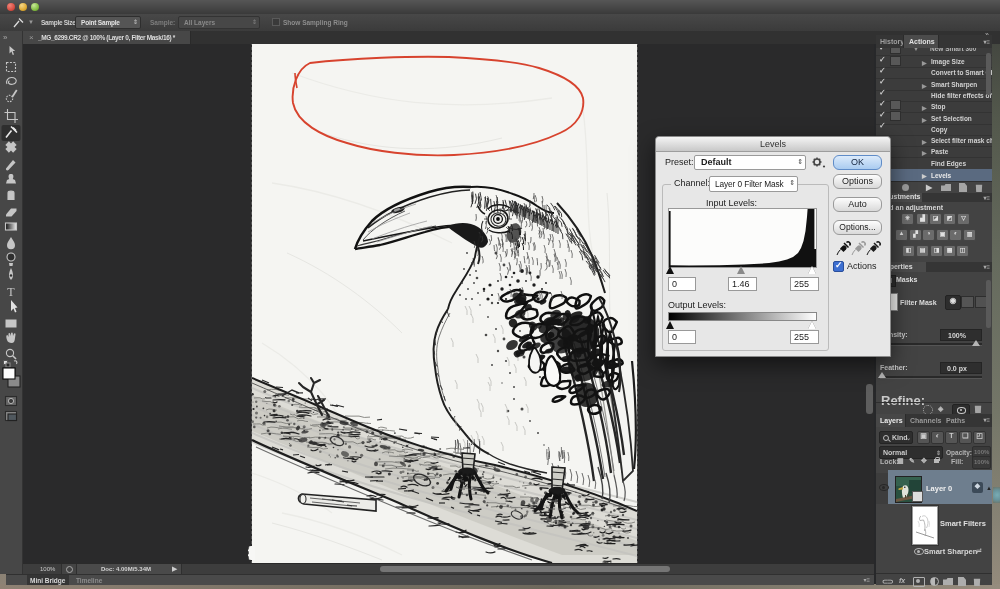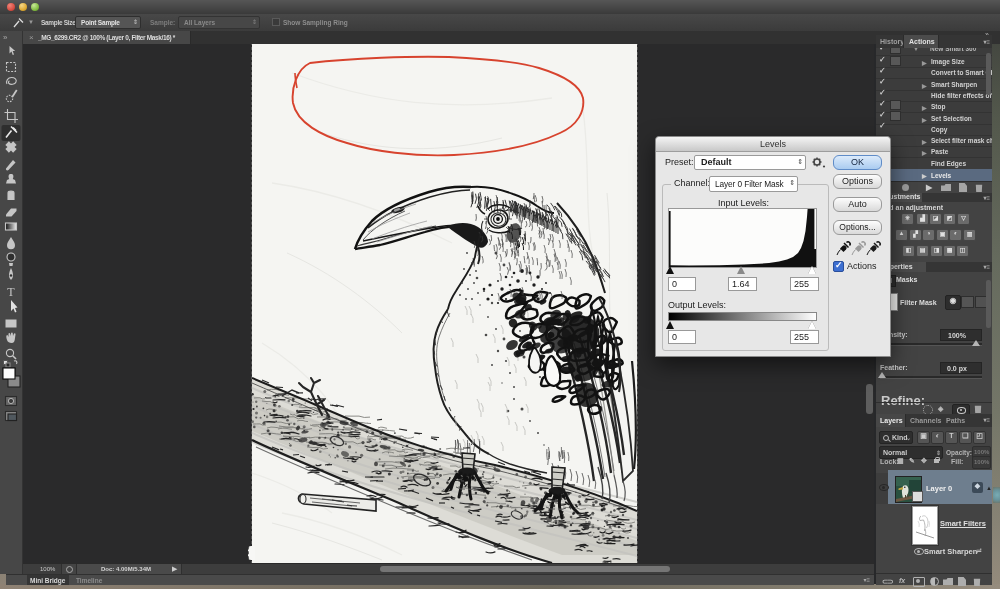--- a/index.html
+++ b/index.html
@@ -1814,21 +1814,21 @@
 <span class="abs" style="left:96px;top:447px;width:11px;height:11px;background:#3c4a58;border-radius:2px;color:#cfd8e2;font-size:7px;text-align:center;">◆</span>
 <span class="abs" style="left:110px;top:450px;font-size:6px;color:#222;">▲</span>
 
 <div class="abs" style="left:36px;top:471px;width:24px;height:37px;background:#fff;border:1px solid #999;box-shadow:0 0 0 1px #333;overflow:hidden;"><svg width="24" height="37" viewBox="0 0 24 37">
         <path d="M8 9 C6.5 10 6 12 7 13.5 L10.5 13 C12 16 12.5 20 11.5 24" stroke="#9a9a9a" stroke-width="0.7" fill="none"></path>
         <path d="M9 9.5 C11 8 13.5 9 14.5 12 C15.5 15 15 18 13.5 21" stroke="#aaa" stroke-width="0.6" fill="none"></path>
         <path d="M3 25 C9 27 15 29 21 31" stroke="#999" stroke-width="1" fill="none"></path>
         <path d="M12 22 C13 25 13 27 12 29" stroke="#888" stroke-width="0.6" fill="none"></path>
         <path d="M5 14 q 2 3 1 6 M16 14 q 1 3 0 6" stroke="#bbb" stroke-width="0.5" fill="none"></path>
       </svg></div>
-<span class="abs b" style="left:64px;top:484px;font-size:7.5px;color:#e0e0e0;text-decoration:underline;">Smart Filters</span>
+<span class="abs b" style="left:64px;top:484px;font-size:7.5px;color:#e0e0e0;">Smart Filters</span>
 <span class="abs" style="left:38px;top:513px;width:8px;height:5px;border:1px solid #b5b5b5;border-radius:50%;"></span>
     <span class="abs" style="left:41px;top:514.5px;width:3px;height:3px;background:#b5b5b5;border-radius:50%;"></span>
 <span class="abs b" style="left:48px;top:512px;font-size:7.5px;color:#d8d8d8;">Smart Sharpen</span>
 <span class="abs" style="left:100px;top:512px;font-size:7px;color:#bbb;">≓</span>
 
 <div class="abs" style="left:0;top:538px;width:116px;height:11px;border-top:1px solid #2f2f2f;background:#434343;">
   <span class="abs" style="left:6px;top:3px;font-size:7.5px;color:#b8b8b8;letter-spacing:-1px;">⊂⊃</span>
   <span class="abs b" style="left:23px;top:3px;font-size:7px;color:#b8b8b8;font-style:italic;">fx</span>
   <span class="abs" style="left:37px;top:3px;width:10px;height:8px;border:1px solid #b0b0b0;border-radius:1px;">
         <span class="abs" style="left:2px;top:1px;width:4px;height:4px;background:#b0b0b0;border-radius:50%;"></span>
@@ -1889,34 +1889,34 @@
       <span class="abs" style="left:1px;top:-2px;color:#fff;font-size:9px;font-weight:bold;">✓</span>
     </span>
   <span class="abs" style="left:191px;top:124px;">Actions</span>
 
   <div class="abs" style="left:6px;top:47px;width:165px;height:165px;border:1px solid #bbb;border-radius:3px;"></div>
   <span class="abs" style="left:15px;top:41px;background:#e7e7e7;padding:0 3px;">Channel:</span>
   <div class="abs" style="left:53px;top:39px;width:87px;height:14px;background:#fff;border:1px solid #9a9a9a;border-radius:2px;">
     <span class="abs" style="left:5px;top:2px;white-space:nowrap;font-size:8.3px;letter-spacing:-0.1px;">Layer 0 Filter Mask</span>
     <span class="abs" style="right:2px;top:2px;font-size:7px;color:#444;">⇕</span>
   </div>
-  <span class="abs" style="left:24px;top:61px;padding-left:38px;">Input Levels:</span>
+  <span class="abs" style="left:12px;top:61px;padding-left:38px;">Input Levels:</span>
   <div class="abs" style="left:12px;top:71px;width:147px;height:58px;background:#fcfcfb;border:1px solid #999;">
     <svg width="147" height="58" viewBox="0 0 147 58" preserveAspectRatio="none">
       <path d="M0 58 L0 2 L1.6 2 L1.6 56.2 L20 56.4 L50 56.2 L75 55.6 L90 54.8 L100 54 L110 52.6 L118 50.6 L124 48 L129 44 L132 39 L134.5 32 L136.5 22 L138 8 L138.6 0 L145.4 0 L145.4 40 L147 40 L147 58 Z" fill="#111"></path>
     </svg>
   </div>
   <span class="abs" style="left:10px;top:129px;width:0;height:0;border-left:4.5px solid transparent;border-right:4.5px solid transparent;border-bottom:8px solid #111;"></span>
   <span class="abs" style="left:81px;top:129px;width:0;height:0;border-left:4.5px solid transparent;border-right:4.5px solid transparent;border-bottom:8px solid #8a8a8a;"></span>
   <span class="abs" style="left:152px;top:129px;width:0;height:0;border-left:4.5px solid transparent;border-right:4.5px solid transparent;border-bottom:8px solid #fff;filter:drop-shadow(0 0 0.5px #555);"></span>
   <div class="abs" style="left:12px;top:140px;width:26px;height:12px;background:#fff;border:1px solid #999;">
       <span class="abs" style="left:3px;top:1px;">0</span>
     </div>
   <div class="abs" style="left:72px;top:140px;width:27px;height:12px;background:#fff;border:1px solid #999;">
-      <span class="abs" style="left:3px;top:1px;">1.64</span>
+      <span class="abs" style="left:3px;top:1px;">1.46</span>
     </div>
   <div class="abs" style="left:134px;top:140px;width:27px;height:12px;background:#fff;border:1px solid #999;">
       <span class="abs" style="left:3px;top:1px;">255</span>
     </div>
   <span class="abs" style="left:12px;top:163px;">Output Levels:</span>
   <div class="abs" style="left:12px;top:175px;width:147px;height:7px;background:linear-gradient(90deg,#000,#fff);border:1px solid #888;"></div>
   <span class="abs" style="left:10px;top:184px;width:0;height:0;border-left:4.5px solid transparent;border-right:4.5px solid transparent;border-bottom:8px solid #111;"></span>
   <span class="abs" style="left:152px;top:184px;width:0;height:0;border-left:4.5px solid transparent;border-right:4.5px solid transparent;border-bottom:8px solid #fff;filter:drop-shadow(0 0 0.5px #555);"></span>
   <div class="abs" style="left:12px;top:193px;width:26px;height:12px;background:#fff;border:1px solid #999;">
       <span class="abs" style="left:3px;top:1px;">0</span>

